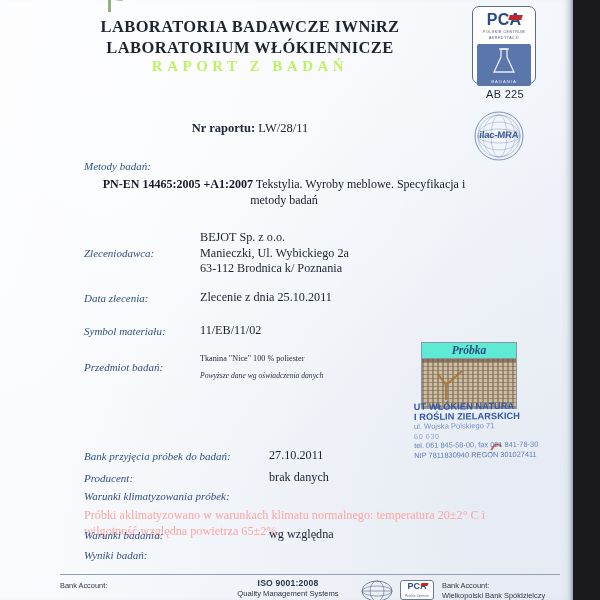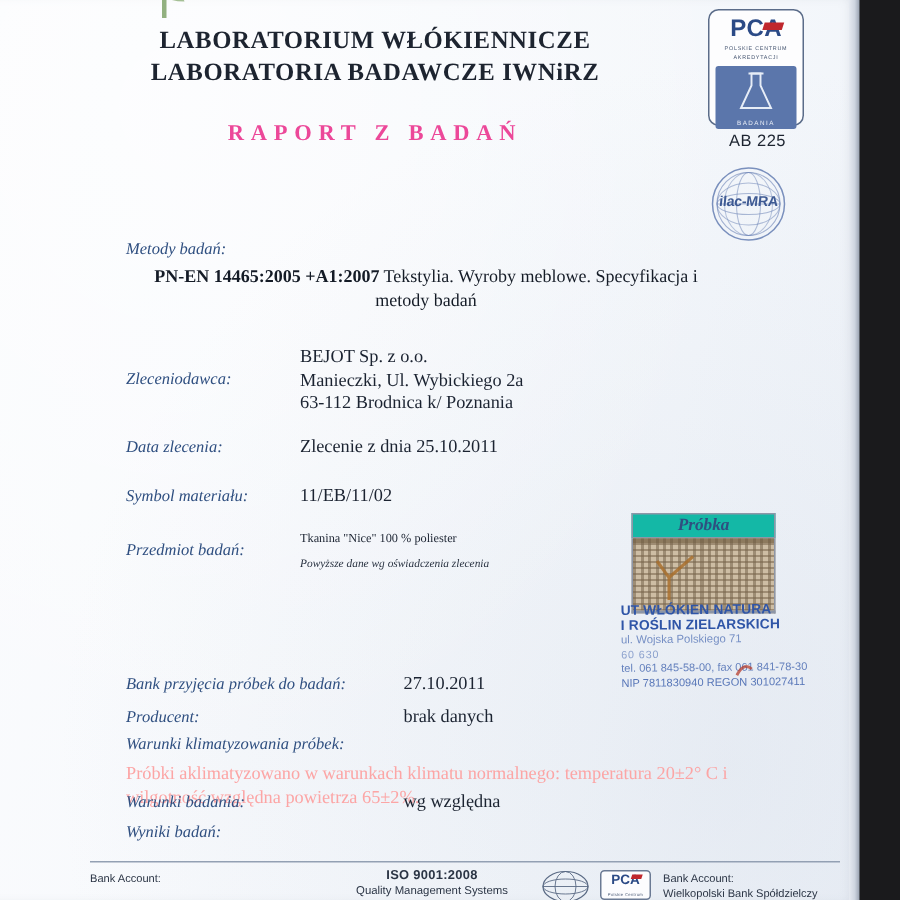--- a/index.html
+++ b/index.html
@@ -68,25 +68,25 @@
   }
   .hdr-line {
     font-weight: bold;
     font-size: 16.5px;
     letter-spacing: .4px;
     color: #1d2430;
     line-height: 21px;
     white-space: nowrap;
   }
   .raport {
-    margin-top: 23px;
+    margin-top: 0;
     font-weight: bold;
     font-size: 15px;
     letter-spacing: 4.5px;
-    color: #ec4899;
+    color: #bef264;
   }
   .nr-raportu {
     position: absolute;
     left: 60px;
     top: 121px;
     width: 380px;
     text-align: center;
     font-size: 12.5px;
     color: #20283a;
   }
@@ -232,21 +232,21 @@
 
   
   .probka {
     position: absolute;
     left: 421px;
     top: 342px;
     width: 96px;
   }
   .probka-cap {
     border: 1px solid #8d96a7;
-    background: #14b8a6;
+    background: #5eead4;
     text-align: center;
     font-style: italic;
     font-weight: bold;
     font-size: 11.5px;
     color: #2f4f80;
     padding: 1px 0 2px;
   }
   .swatch {
     height: 48px;
     border-left: 1px solid #8d96a7;
@@ -384,25 +384,29 @@
       <ellipse cx="26" cy="26" rx="21" ry="7" fill="none" stroke="#6a82b5" stroke-width=".7" opacity=".55"></ellipse>
       <ellipse cx="26" cy="26" rx="21" ry="14" fill="none" stroke="#6a82b5" stroke-width=".7" opacity=".5"></ellipse>
       <ellipse cx="26" cy="26" rx="8" ry="21" fill="none" stroke="#6a82b5" stroke-width=".7" opacity=".5"></ellipse>
       <ellipse cx="26" cy="26" rx="16" ry="21" fill="none" stroke="#6a82b5" stroke-width=".7" opacity=".45"></ellipse>
       <line x1="5" y1="26" x2="47" y2="26" stroke="#6a82b5" stroke-width=".7" opacity=".55"></line>
     </svg>
     <div class="ilac-txt">ilac-MRA</div>
   </div>
 
   <div class="hdr">
+    <div class="hdr-line">LABORATORIA BADAWCZE IWNiRZ</div>
     <div class="hdr-line">LABORATORIUM WŁÓKIENNICZE</div>
-    <div class="hdr-line">LABORATORIA BADAWCZE IWNiRZ</div>
     <div class="raport">RAPORT Z BADAŃ</div>
   </div>
 
+  <div class="nr-raportu">
+    <b>Nr raportu:</b>
+    <span>LW/28/11</span>
+  </div>
 
   <div class="label methods-label">Metody badań:</div>
   <div class="methods-text">
     <b>PN-EN 14465:2005 +A1:2007</b>
     <span>Tekstylia. Wyroby meblowe. Specyfikacja i metody badań</span>
   </div>
 
   <div class="row two-col" style="top:230px">
     <div class="label">Zleceniodawca:</div>
     <div class="value">
@@ -419,21 +423,21 @@
 
   <div class="row two-col" style="top:323px">
     <div class="label">Symbol materiału:</div>
     <div class="value">11/EB/11/02</div>
   </div>
 
   <div class="row two-col" style="top:354px">
     <div class="label">Przedmiot badań:</div>
     <div>
       <div class="subject-val">Tkanina "Nice" 100 % poliester</div>
-      <div class="small-note">Powyższe dane wg oświadczenia zlecenia</div>
+      <div class="small-note">Powyższe dane wg oświadczenia danych</div>
     </div>
   </div>
 
   <div class="probka">
     <div class="probka-cap">Próbka</div>
     <div class="swatch">
       <svg class="ymark" viewBox="0 0 34 32">
         <path d="M10 31 L10 16 L2 5 M10 16 L26 2" stroke="#a9702e" stroke-width="2" fill="none" opacity=".85"></path>
       </svg>
     </div>

